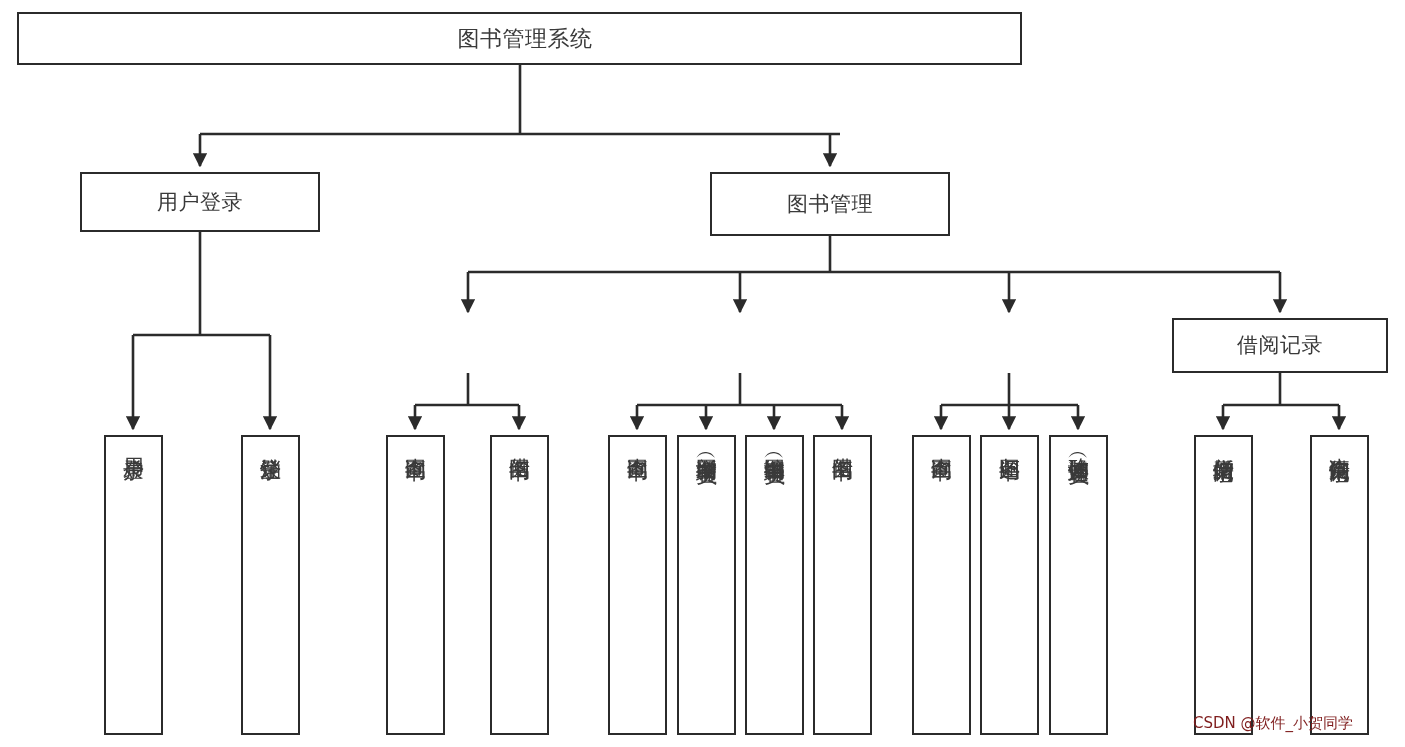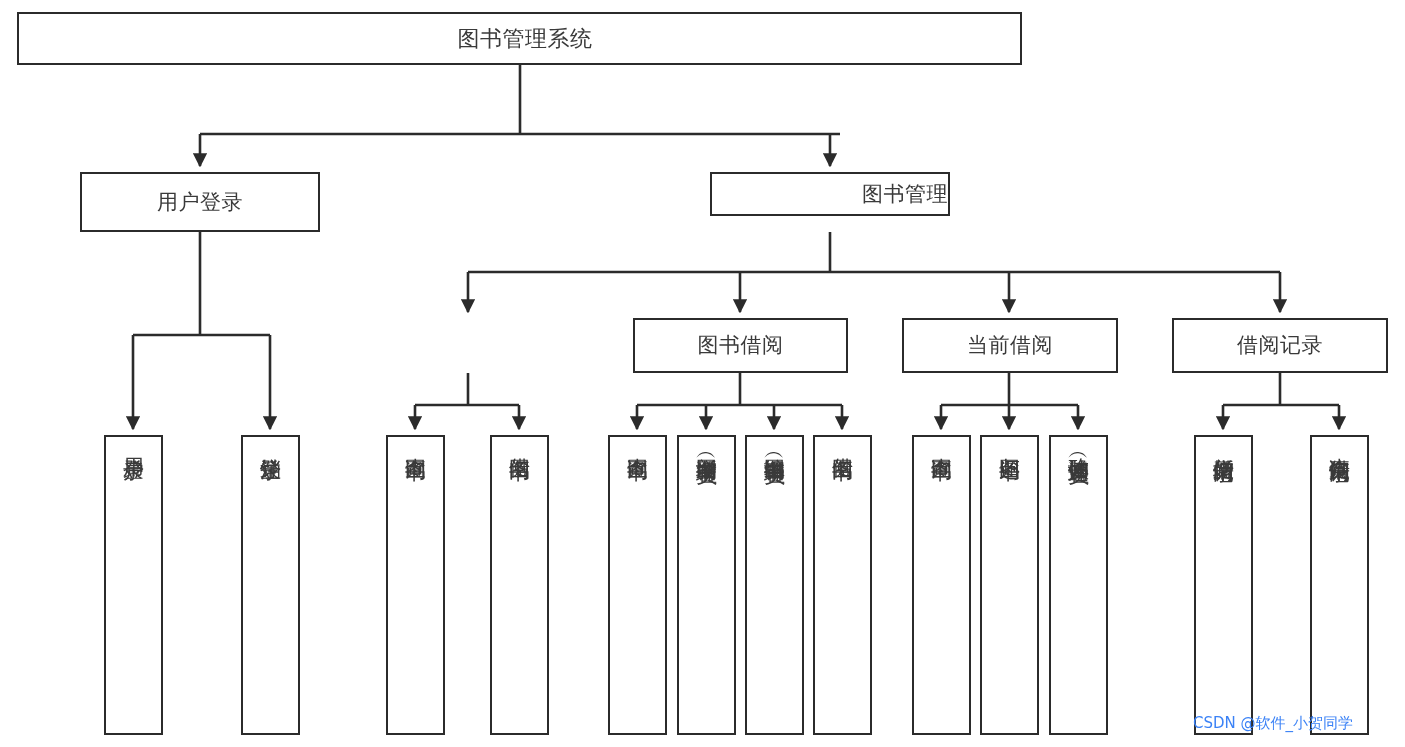--- a/index.html
+++ b/index.html
@@ -63,21 +63,21 @@
     font-size: 21px;
     line-height: 1.05;
     letter-spacing: 1px;
     max-height: 100%;
   }
   #watermark {
     position: absolute;
     left: 1193px;
     top: 714px;
     font-size: 15px;
-    color: #3b82f6;
+    color: #7f1d1d;
     white-space: nowrap;
     z-index: 3;
     font-family: "DejaVu Sans", "Liberation Sans", sans-serif;
   }
 </style>
 </head>
 <body>
 
 <div id="canvas">
 
@@ -131,30 +131,24 @@
     </g>
   </svg>
 
   <div class="node horiz root" style="left:17px; top:12px; width:1005px; height:53px;">
     <span class="label">图书管理系统</span>
   </div>
 
   <div class="node horiz" style="left:80px; top:172px; width:240px; height:60px;">
     <span class="label">用户登录</span>
   </div>
-  <div class="node horiz" style="left:710px; top:172px; width:240px; height:44px;justify-content:flex-end;">
+  <div class="node horiz" style="left:710px; top:172px; width:240px; height:64px;">
     <span class="label">图书管理</span>
   </div>
 
-  <div class="node horiz" style="left:633px; top:318px; width:215px; height:55px;">
-    <span class="label">图书借阅</span>
-  </div>
-  <div class="node horiz" style="left:902px; top:318px; width:216px; height:55px;">
-    <span class="label">当前借阅</span>
-  </div>
   <div class="node horiz" style="left:1172px; top:318px; width:216px; height:55px;align-items:center;">
     <span class="label">借阅记录</span>
   </div>
 
   <div class="node vert" style="left:104px; top:435px; width:59px; height:300px;">
     <span class="label">用户登录</span>
   </div>
   <div class="node vert" style="left:241px; top:435px; width:59px; height:300px;">
     <span class="label">注销登录</span>
   </div>

